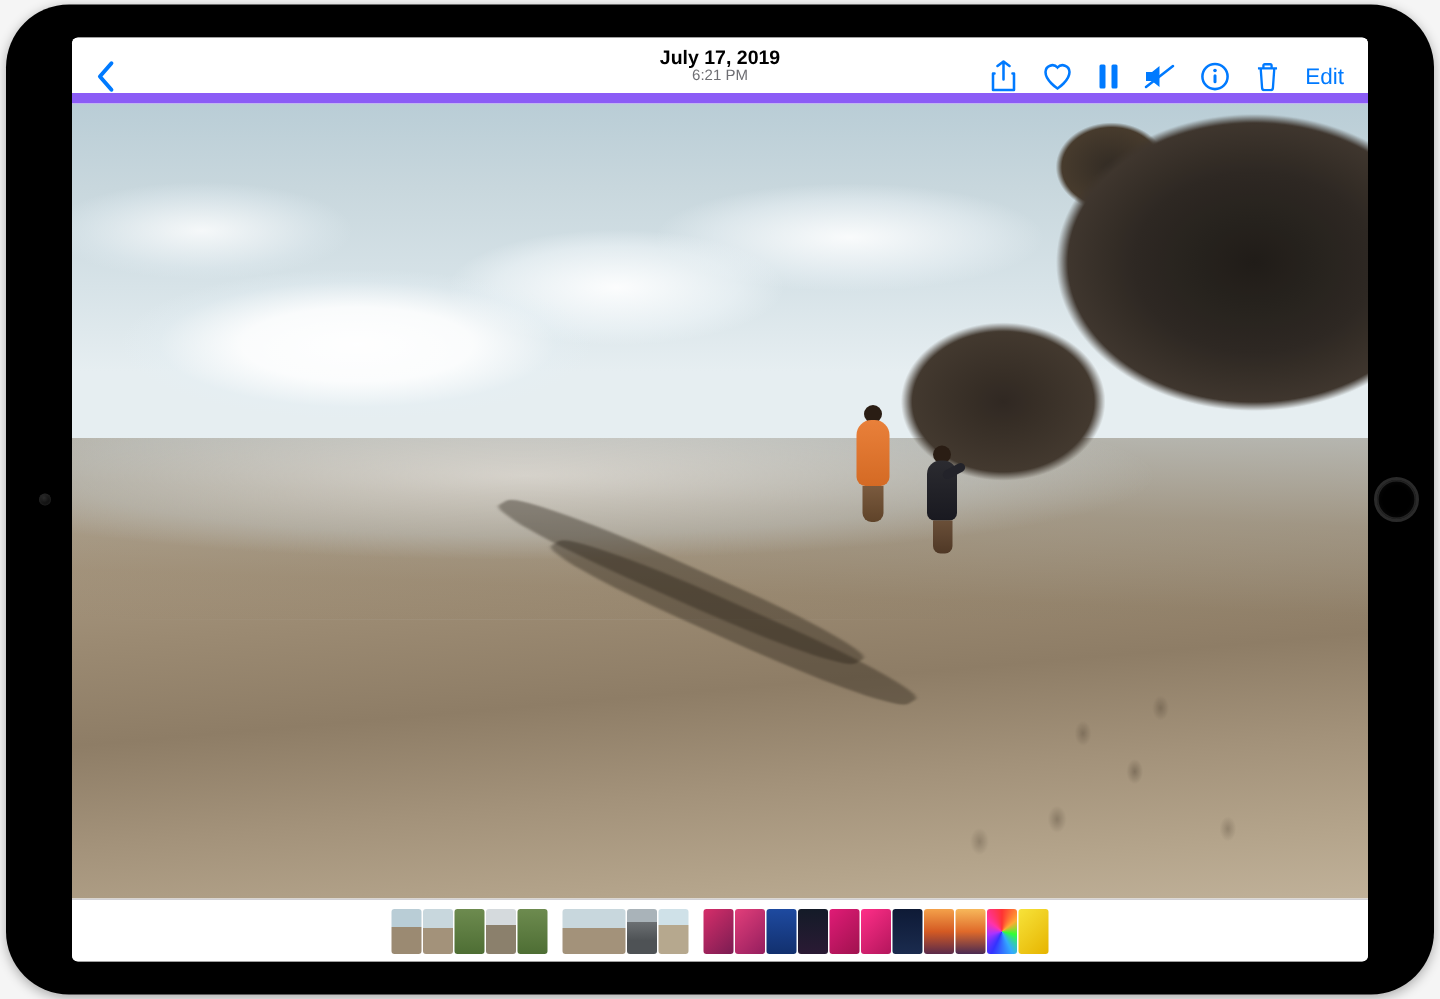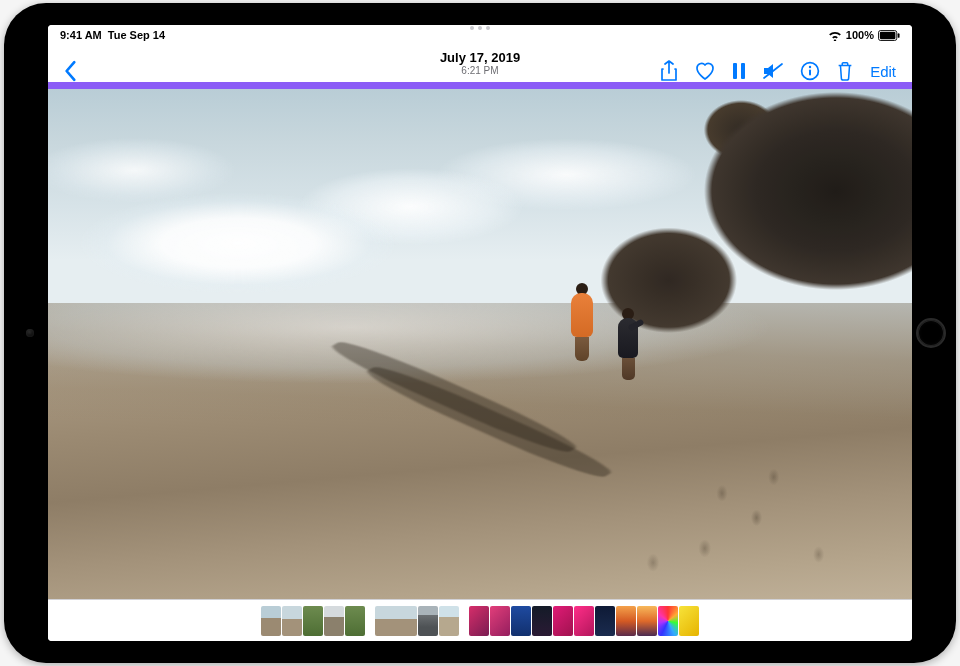--- a/index.html
+++ b/index.html
@@ -218,41 +218,20 @@
   <div class="camera"></div>
   <div class="home-button"></div>
   <div class="grabber">
     <span></span>
       <span></span>
       <span></span>
   </div>
 
   <div class="screen">
 
-    <div class="status-bar">
-      <div class="status-left">
-        <span>9:41 AM</span>
-        <span>Tue Sep 14</span>
-      </div>
-      <div class="status-right">
-        <span class="wifi-icon">
-          <svg width="14" height="11" viewBox="0 0 16 12">
-              <path fill="#000" d="M8 10.5a1.4 1.4 0 100 2.8 1.4 1.4 0 000-2.8zm-3.2-2.6a5 5 0 016.4 0l-1.3 1.4a3 3 0 00-3.8 0zM1.3 4.6a10 10 0 0113.4 0l-1.3 1.4a8 8 0 00-10.8 0z"></path>
-            </svg>
-        </span>
-        <span>100%</span>
-        <span class="battery-icon">
-          <svg width="22" height="11" viewBox="0 0 24 12">
-              <rect x="0.5" y="0.5" width="20" height="11" rx="2.5" fill="none" stroke="#000"></rect>
-              <rect x="2" y="2" width="17" height="8" rx="1.2" fill="#000"></rect>
-              <rect x="21.5" y="3.5" width="2" height="5" rx="1" fill="#000"></rect>
-            </svg>
-        </span>
-      </div>
-    </div>
 
     <div class="nav-bar">
       <div class="nav-left">
         <span class="tool-btn">
           <svg width="14" height="22" viewBox="0 0 12 20">
               <path fill="none" stroke="#007aff" stroke-width="2.4" stroke-linecap="round" stroke-linejoin="round" d="M9 2 2 10l7 8"></path>
             </svg>
         </span>
       </div>
 

